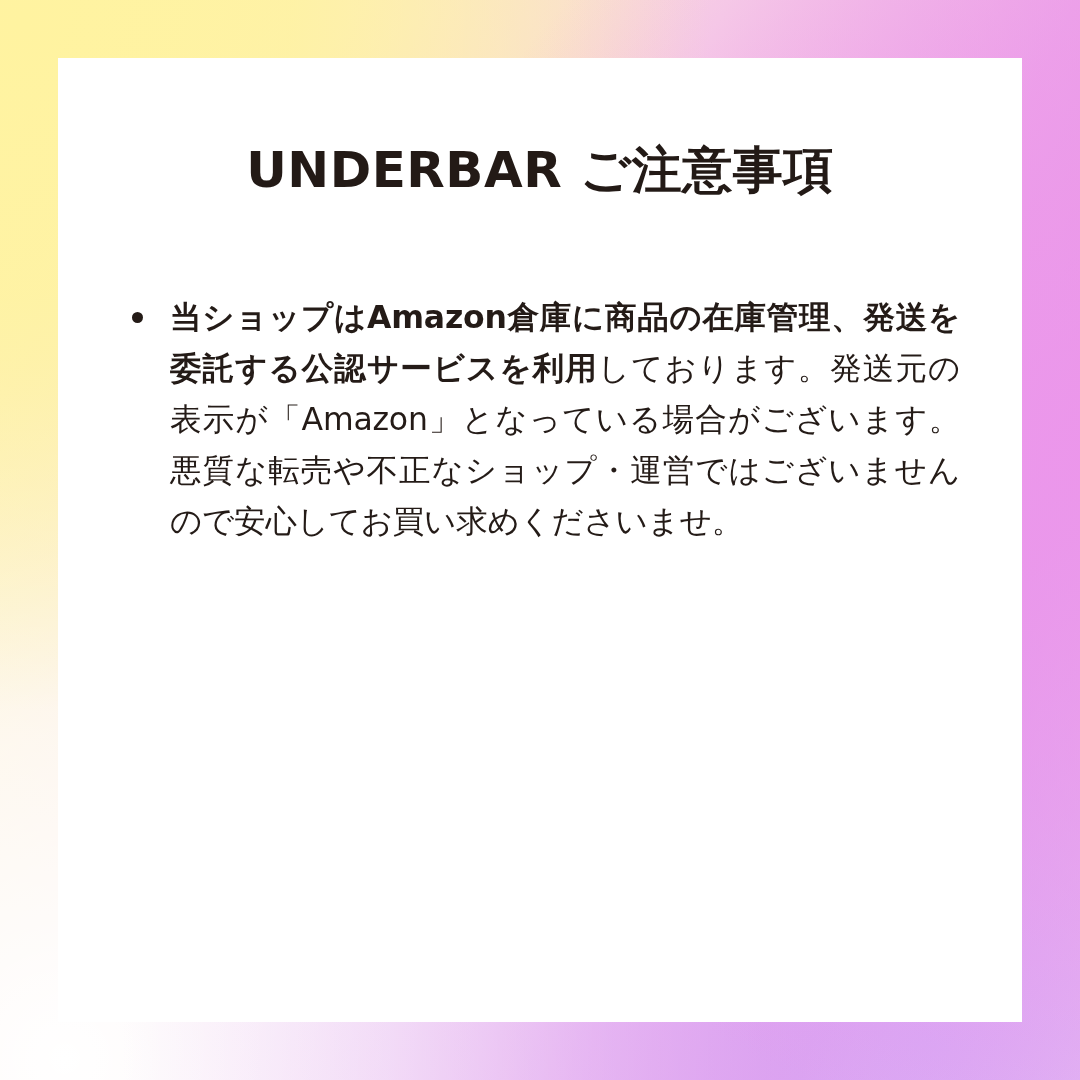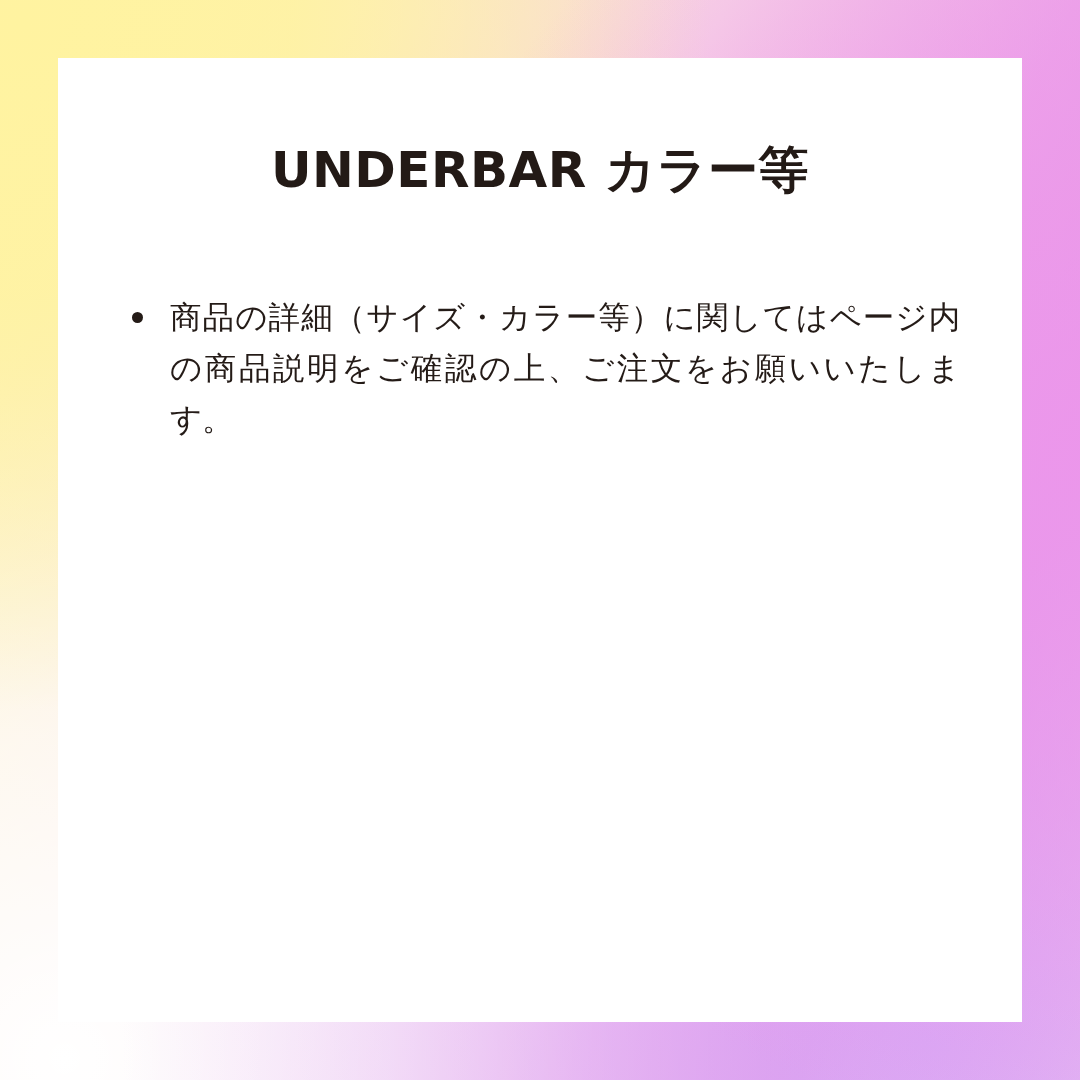--- a/index.html
+++ b/index.html
@@ -83,26 +83,26 @@
   .bullet .txt {
     display: block;
   }
 </style>
 </head>
 <body>
 
 <div class="poster">
   <div class="card">
 
-    <h1 class="title">UNDERBAR カラー等</h1>
+    <h1 class="title">UNDERBAR ご注意事項</h1>
 
     <ul class="bullets">
 
+      <li class="bullet">
+        <span class="dot"></span>
+        <span class="txt"><b>当ショップはAmazon倉庫に商品の在庫管理、発送を委託する公認サービスを利用</b><span>しております。発送元の表示が「Amazon」となっている場合がございます。悪質な転売や不正なショップ・運営ではございませんので安心してお買い求めくださいませ。</span></span>
+      </li>
 
 
-      <li class="bullet">
-        <span class="dot"></span>
-        <span class="txt">商品の詳細（サイズ・カラー等）に関してはページ内の商品説明をご確認の上、ご注文をお願いいたします。</span>
-      </li>
 
     </ul>
   </div>
 </div>
 
 </body></html>

